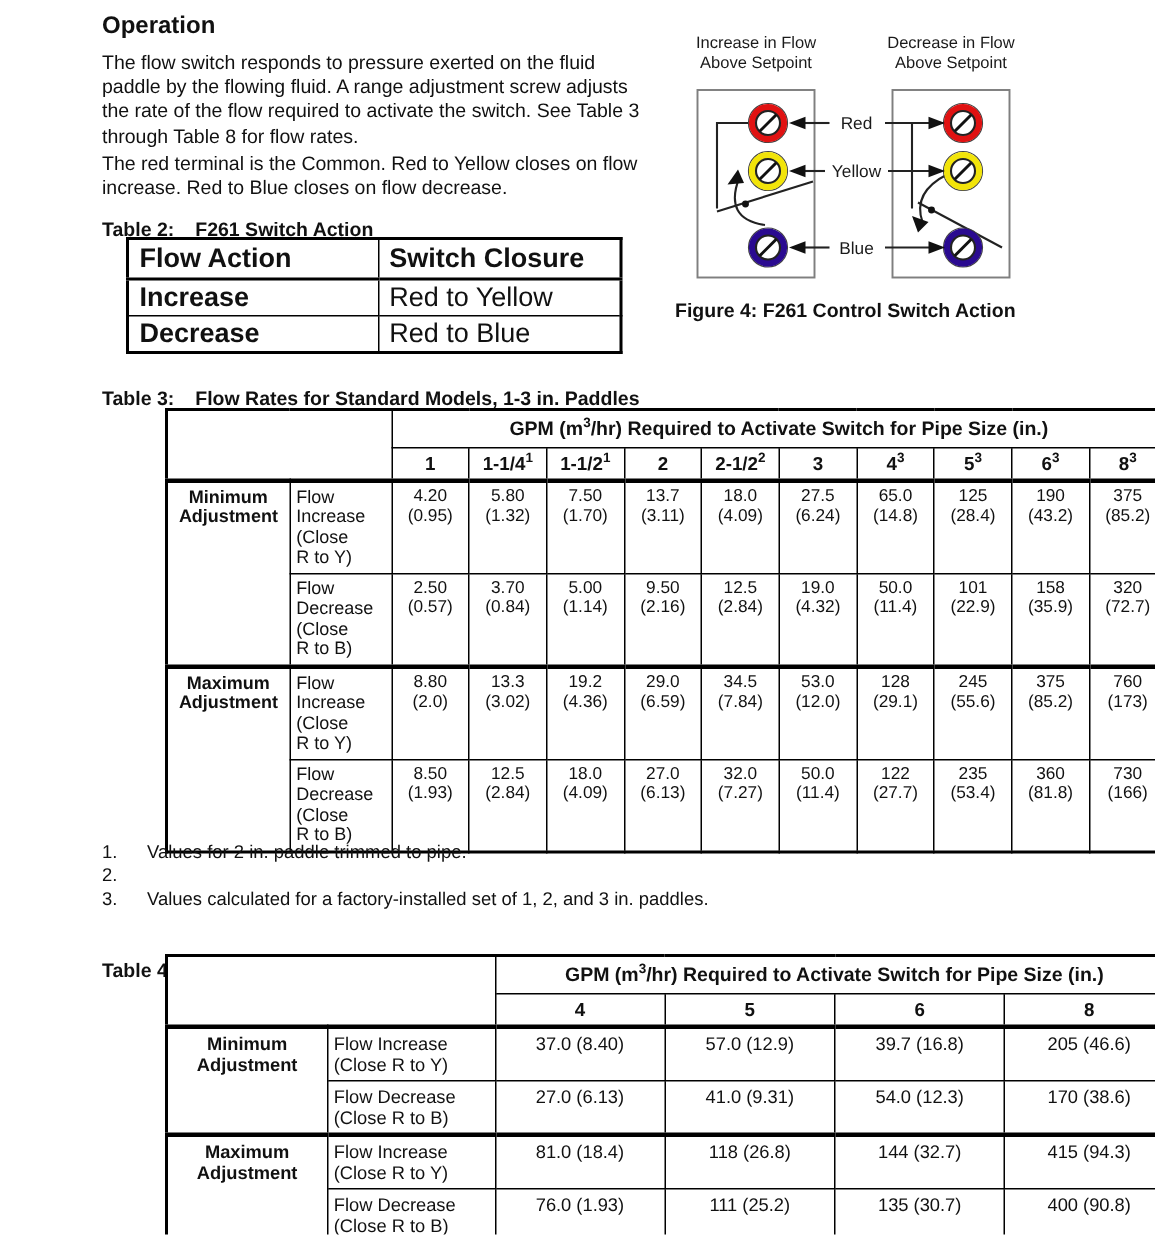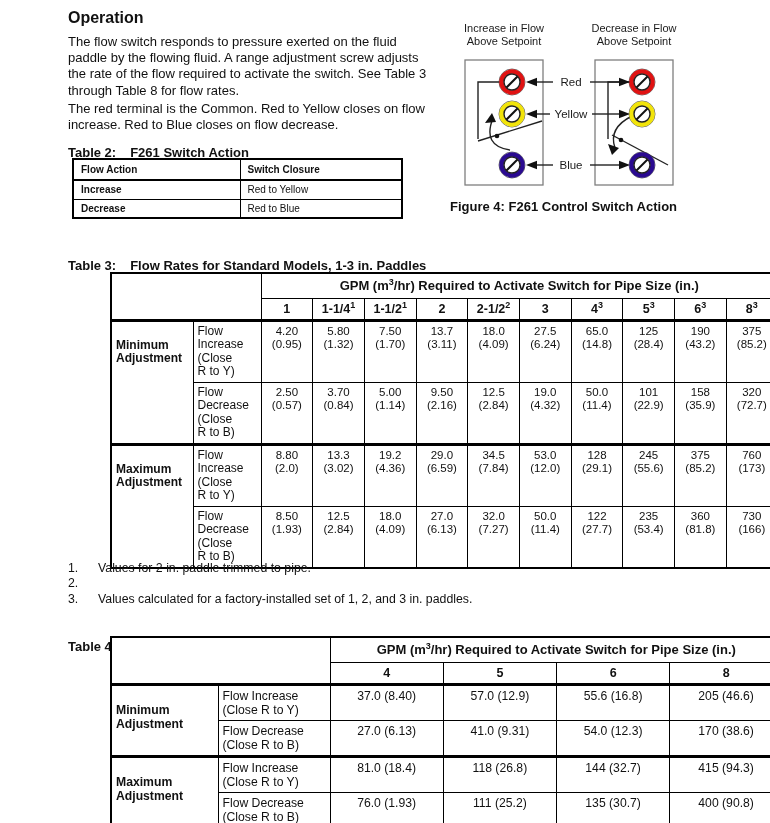--- a/index.html
+++ b/index.html
@@ -25,33 +25,33 @@
   #t2cap { left: 68px; top: 145px; }
   #t3cap { left: 68px; top: 258px; }
   #t4cap { left: 68px; top: 639px; }
   #figcap { left: 450px; top: 199px; font-size: 13px; font-weight: bold; }
 
   
   table { border-collapse: collapse; table-layout: fixed; background: #fff; }
   th, td { border: 1px solid #000; }
 
   
-  #table2 { left: 72px; top: 158px; width: 317px; border: 2px solid #000; font-size: 10px; }
+  #table2 { left: 84px; top: 158px; width: 317px; border: 2px solid #000; font-size: 18px; }
   #table2 th { text-align: left; font-weight: bold; padding: 2px 7px; height: 21px; border-bottom: 2px solid #000; }
   #table2 td { text-align: left; padding: 1px 7px; height: 19px; font-weight: normal; }
   #table2 td.c0 { font-weight: bold; }
   #table2 .w0 { width: 167px; } #table2 .w1 { width: 162px; }
 
   
   .flowtable { border: 2px solid #000; margin-left: 42px; }
   .flowtable th.blank { border-bottom: 3px solid #000; }
   .flowtable th.gpm { font-size: 13px; font-weight: bold; text-align: center; height: 25px; }
   .flowtable tr.sizes th { font-size: 12.5px; font-weight: bold; text-align: center; height: 22px; border-bottom: 3px solid #000; }
   .flowtable sup { font-size: 9px; vertical-align: super; line-height: 0; }
-  .flowtable th.grp { font-weight: bold; text-align: left; vertical-align: top; padding: 17px 4px; }
+  .flowtable th.grp { font-weight: bold; text-align: center; vertical-align: top; padding: 3px 4px; }
   .flowtable td.rowlab { text-align: left; vertical-align: top; padding: 3px 4px; }
   .flowtable td.val { text-align: center; vertical-align: top; padding-top: 3px; }
   .flowtable tr.grp-top th, .flowtable tr.grp-top td { border-top: 3px solid #000; }
 
   #table3 { left: 68px; top: 272px; width: 667px; }
   #table3 .c-grp { width: 82px; } #table3 .c-lab { width: 68px; } #table3 .c-val { width: 51.7px; }
   #table3 tbody tr { height: 58px; }
   #table3 th.grp, #table3 td.rowlab { font-size: 12px; line-height: 13.5px; }
   #table3 td.val { font-size: 11.5px; line-height: 13.5px; }
 
@@ -311,21 +311,21 @@
         <th>6</th>
         <th>8</th>
       </tr>
   </thead>
   <tbody id="t4-body">
       <tr>
         <th rowspan="2" class="grp">Minimum Adjustment</th>
         <td class="rowlab">Flow Increase<br>(Close R to Y)</td>
         <td class="val">37.0 (8.40)</td>
         <td class="val">57.0 (12.9)</td>
-        <td class="val">55.6 (16.8)</td>
+        <td class="val">39.7 (16.8)</td>
         <td class="val">205 (46.6)</td>
       </tr>
       <tr>
         <td class="rowlab">Flow Decrease<br>(Close R to B)</td>
         <td class="val">27.0 (6.13)</td>
         <td class="val">41.0 (9.31)</td>
         <td class="val">54.0 (12.3)</td>
         <td class="val">170 (38.6)</td>
       </tr>
       <tr class="grp-top">

